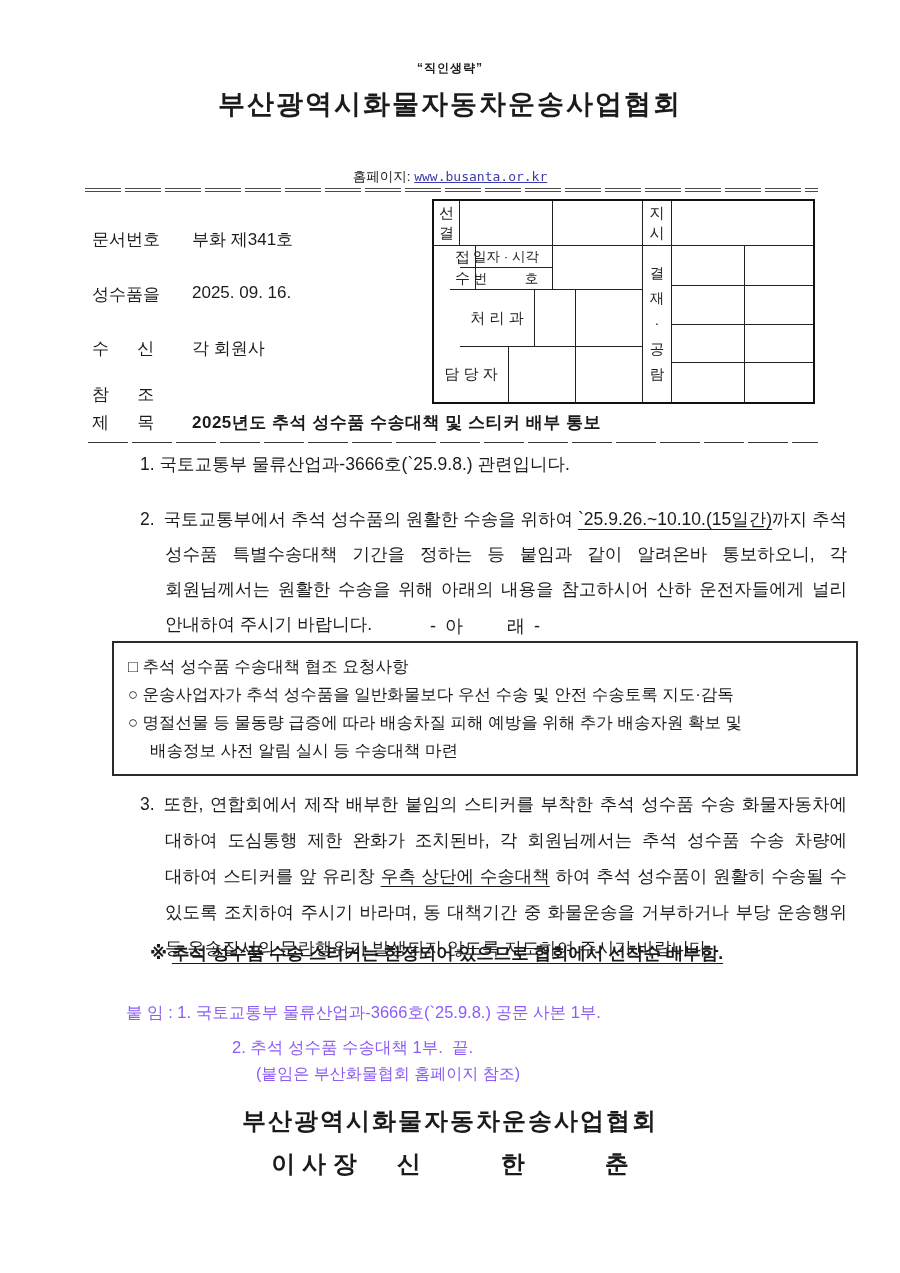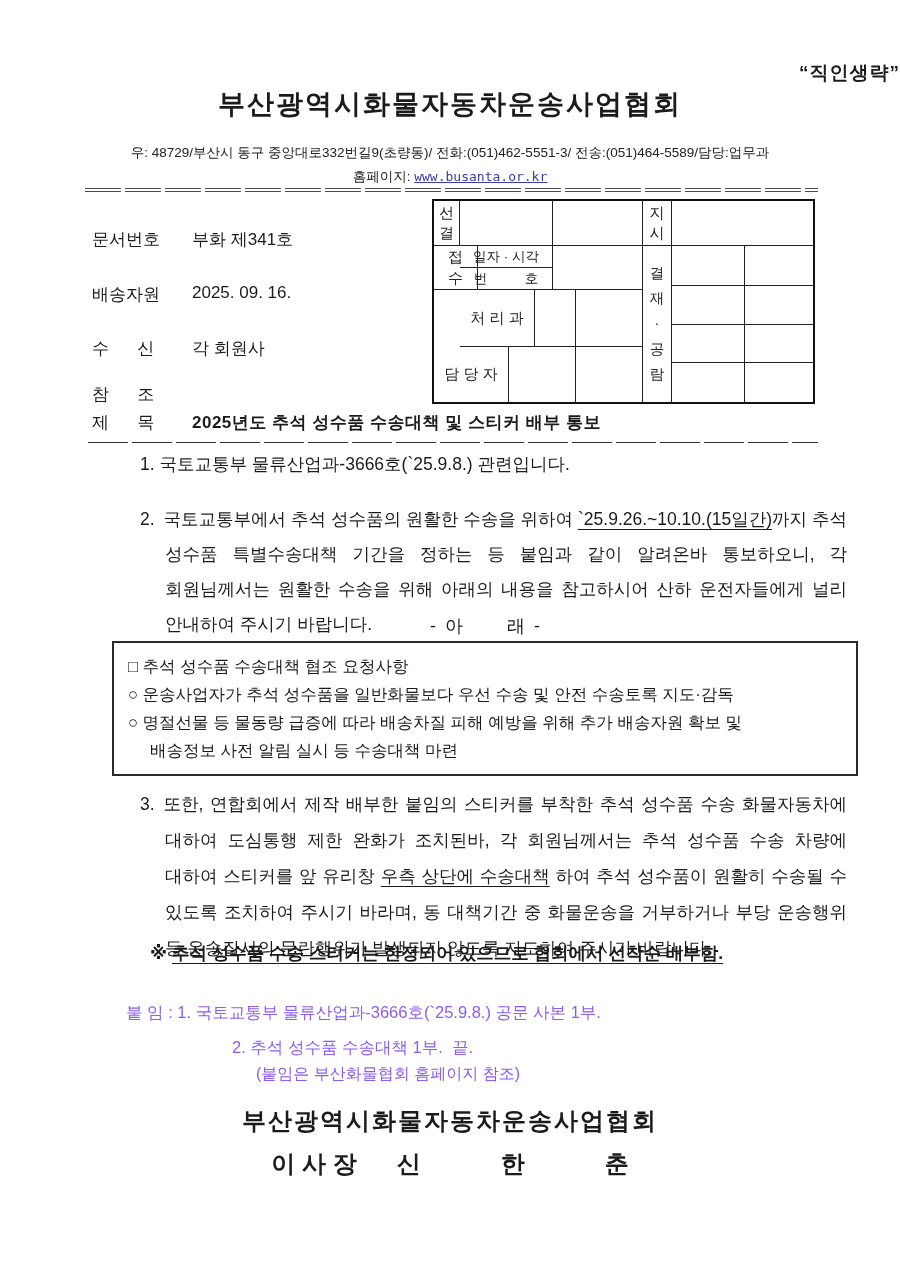--- a/index.html
+++ b/index.html
@@ -1,20 +1,20 @@
 <!DOCTYPE html>
 <html><head>
 <meta charset="utf-8">
 <style>
   html,body{margin:0;padding:0;background:#ffffff;}
   body{font-family:"Liberation Sans","DejaVu Sans",sans-serif;color:#1b1b1b;}
   .page{position:relative;width:900px;height:1273px;background:#ffffff;overflow:hidden;}
   .abs{position:absolute;}
   .center{left:0;width:900px;text-align:center;}
-  .stamp-note{top:60px;font-size:19px;font-weight:bold;letter-spacing:1px;text-align:right;}
+  .stamp-note{top:60px;font-size:12px;font-weight:bold;letter-spacing:1px;}
   .org-title{top:86px;font-size:27px;font-weight:bold;letter-spacing:2px;}
   .addr{top:144px;font-size:13.5px;letter-spacing:0;color:#222;}
   .homepage{top:168px;font-size:13.5px;}
   .homepage a{color:#3a3aae;text-decoration:underline;font-family:"DejaVu Sans Mono","Liberation Mono",monospace;font-size:13px;}
   .dline{height:1px;background:repeating-linear-gradient(90deg,#4a4a4a 0 36px,rgba(0,0,0,0) 36px 40px);}
   .sep-double-a{top:188px;left:85px;width:733px;}
   .sep-double-b{top:191px;left:85px;width:733px;}
   .sep-single{top:442px;left:88px;width:730px;background:repeating-linear-gradient(90deg,#333 0 40px,rgba(0,0,0,0) 40px 44px);}
   .meta-row{left:92px;font-size:17px;display:flex;}
   .meta-label{white-space:pre;width:100px;flex:0 0 100px;}
@@ -42,31 +42,30 @@
   .footer-org{top:1105px;font-size:24px;font-weight:bold;letter-spacing:2px;}
   .footer-sign{top:1148px;font-size:24px;font-weight:bold;white-space:pre;}
 </style>
 </head>
 <body>
 
 <div class="page">
 
   <div class="abs center stamp-note">“직인생략”</div>
   <div class="abs center org-title">부산광역시화물자동차운송사업협회</div>
-  <div class="abs center addr">우: 48729/부산시 동구 중앙대로332번길9(초량동)/ 전화:(051)462-5551-3/ 전송:(051)464-5589/담당:업무과</div>
   <div class="abs center homepage"><span class="pre">홈페이지: </span><a href="#">www.busanta.or.kr</a></div>
   <div class="abs dline sep-double-a"></div>
   <div class="abs dline sep-double-b"></div>
 
   <div class="abs meta-row" style="top:228px;">
     <span class="meta-label">문서번호</span>
     <span class="meta-value">부화 제341호</span>
   </div>
   <div class="abs meta-row" style="top:283px;">
-    <span class="meta-label">배송자원</span>
+    <span class="meta-label">성수품을</span>
     <span class="meta-value">2025. 09. 16.</span>
   </div>
   <div class="abs meta-row" style="top:337px;">
     <span class="meta-label">수      신</span>
     <span class="meta-value">각 회원사</span>
   </div>
   <div class="abs meta-row" style="top:383px;">
     <span class="meta-label">참      조</span>
     <span class="meta-value"></span>
   </div>
@@ -74,21 +73,21 @@
     <span class="meta-label">제      목</span>
     <span class="meta-value bold">2025년도 추석 성수품 수송대책 및 스티커 배부 통보</span>
   </div>
 
   <div class="abs apv">
     <div class="cell vwrap" style="left:0;top:0;width:26px;height:45px;">
         <span class="vtext">선결</span>
       </div>
     <div class="cell" style="left:26px;top:0;width:93px;height:45px;"></div>
     <div class="cell" style="left:119px;top:0;width:90px;height:45px;"></div>
-    <div class="cell" style="left:0;top:45px;width:44px;height:44px;">
+    <div class="cell" style="left:16px;top:45px;width:26px;height:44px;">
         <span class="vtext">접수</span>
       </div>
     <div class="cell small" style="left:26px;top:45px;width:93px;height:22px;">
         <span class="pre">일자 · 시각</span>
       </div>
     <div class="cell small" style="left:26px;top:67px;width:93px;height:22px;">
         <span class="pre">번          호</span>
       </div>
     <div class="cell" style="left:119px;top:45px;width:90px;height:44px;"></div>
     <div class="cell" style="left:0;top:89px;width:75px;height:57px;margin-left:26px;">

